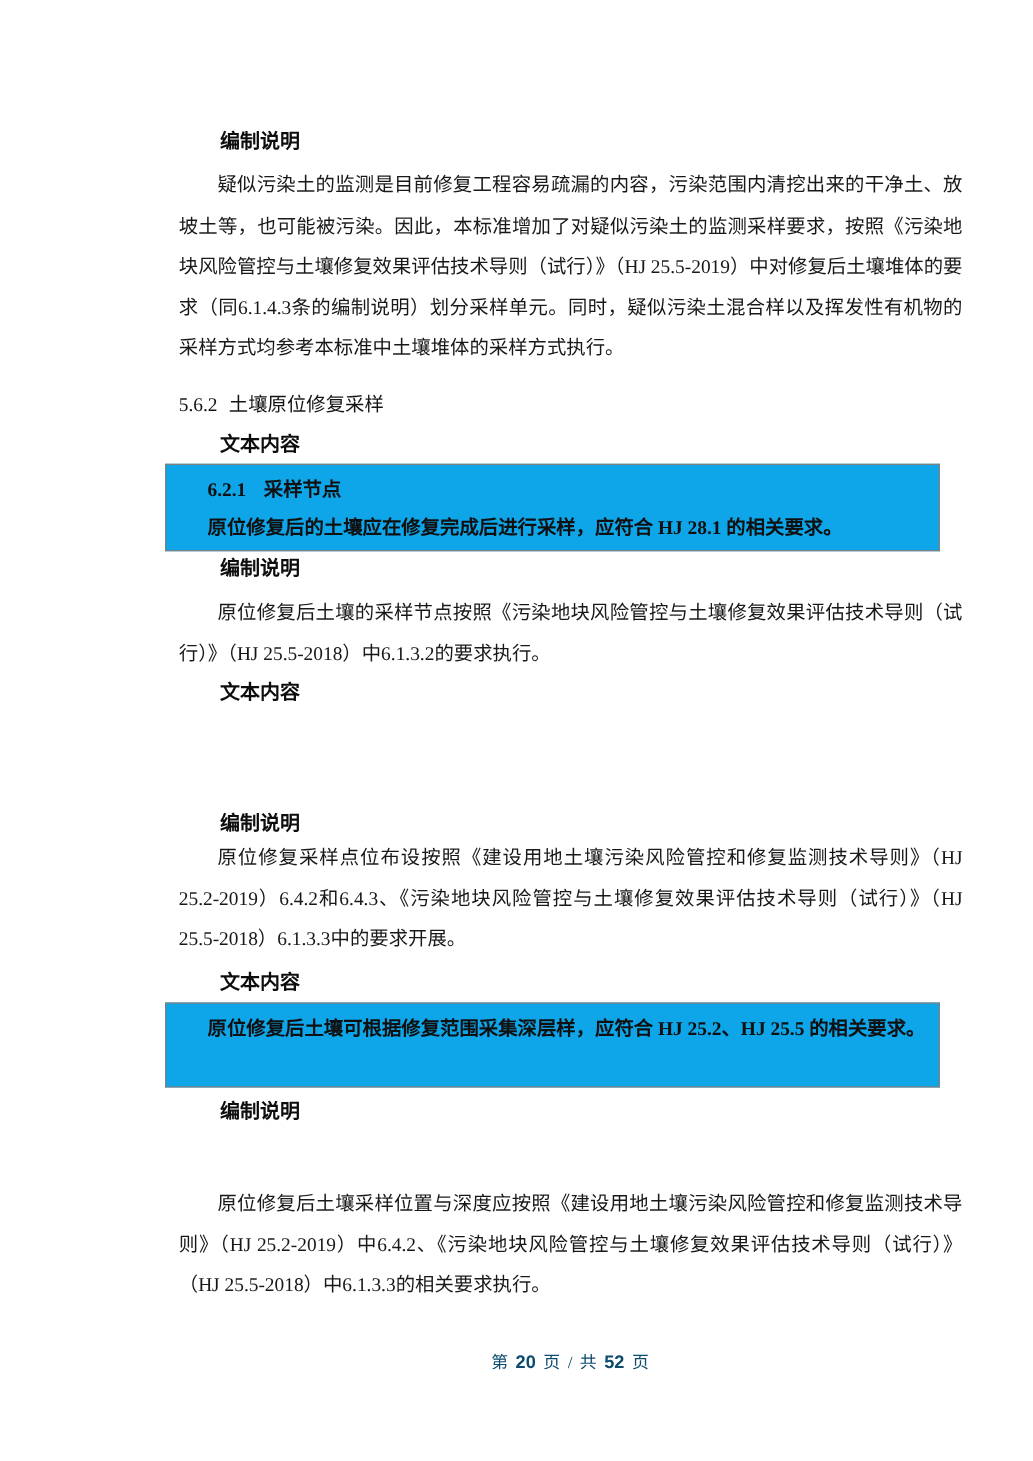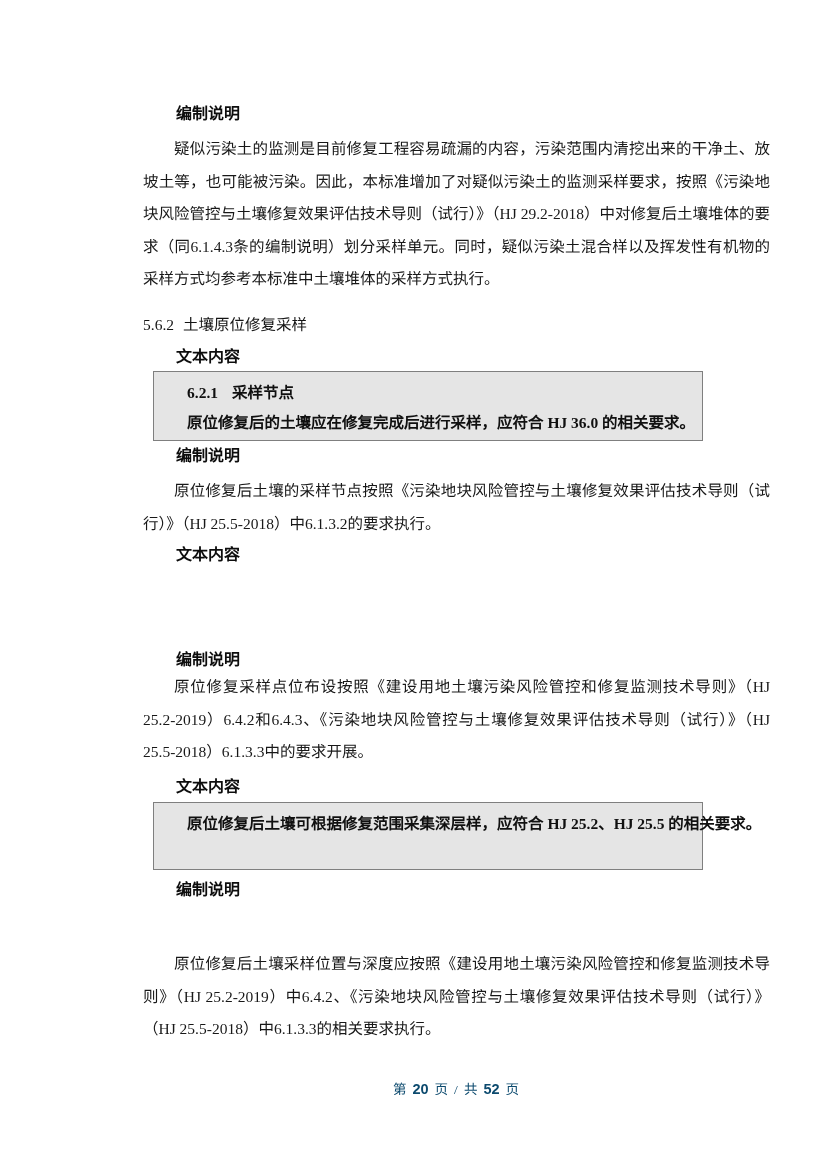--- a/index.html
+++ b/index.html
@@ -40,25 +40,25 @@
     left: 100px;
     width: 627px;
     font-size: 15.5px;
     line-height: 32.6px;
     text-align: justify;
     text-indent: 31px;
     color: #181818;
   }
 
   .textbox {
-    left: 110px;
-    width: 550px;
+    left: 89px;
+    width: 620px;
     box-sizing: border-box;
     border: 1.5px solid #7f7f7f;
-    background: #e5e5e5;
+    background: #0ea5e9;
   }
   .textbox-inner { padding: 6px 14px 8px 33px; }
   .box-line {
     font-size: 15.5px;
     line-height: 30px;
     font-weight: 600;
     color: #101010;
     white-space: nowrap;
   }
   .box-line .num { margin-right: 14px; }
@@ -79,34 +79,34 @@
   .footer .sep { margin: 0 5px; }
   .footer .word { margin: 0 1px; }
 </style>
 </head>
 <body>
 
 <div class="page">
 
   <div class="abs note-heading" style="top:104px">编制说明</div>
 
-  <div class="abs para" style="top:133px">疑似污染土的监测是目前修复工程容易疏漏的内容，污染范围内清挖出来的干净土、放坡土等，也可能被污染。因此，本标准增加了对疑似污染土的监测采样要求，按照《污染地块风险管控与土壤修复效果评估技术导则（试行）》（HJ 29.2-2018）中对修复后土壤堆体的要求（同6.1.4.3条的编制说明）划分采样单元。同时，疑似污染土混合样以及挥发性有机物的采样方式均参考本标准中土壤堆体的采样方式执行。</div>
+  <div class="abs para" style="top:133px">疑似污染土的监测是目前修复工程容易疏漏的内容，污染范围内清挖出来的干净土、放坡土等，也可能被污染。因此，本标准增加了对疑似污染土的监测采样要求，按照《污染地块风险管控与土壤修复效果评估技术导则（试行）》（HJ 25.5-2019）中对修复后土壤堆体的要求（同6.1.4.3条的编制说明）划分采样单元。同时，疑似污染土混合样以及挥发性有机物的采样方式均参考本标准中土壤堆体的采样方式执行。</div>
 
   <div class="abs clause-heading" style="top:315px">
     <span class="num">5.6.2</span><span>土壤原位修复采样</span>
   </div>
 
   <div class="abs note-heading" style="top:347px">文本内容</div>
 
   <div class="abs textbox" style="top:371px;height:70px">
     <div class="textbox-inner">
       <div class="box-line">
         <span class="num">6.2.1</span><span>采样节点</span>
       </div>
-      <div class="box-line">原位修复后的土壤应在修复完成后进行采样，应符合 HJ 36.0 的相关要求。</div>
+      <div class="box-line">原位修复后的土壤应在修复完成后进行采样，应符合 HJ 28.1 的相关要求。</div>
     </div>
   </div>
 
   <div class="abs note-heading" style="top:446px">编制说明</div>
 
   <div class="abs para" style="top:475px">原位修复后土壤的采样节点按照《污染地块风险管控与土壤修复效果评估技术导则（试行）》（HJ 25.5-2018）中6.1.3.2的要求执行。</div>
 
   <div class="abs note-heading" style="top:545px">文本内容</div>
 
 

